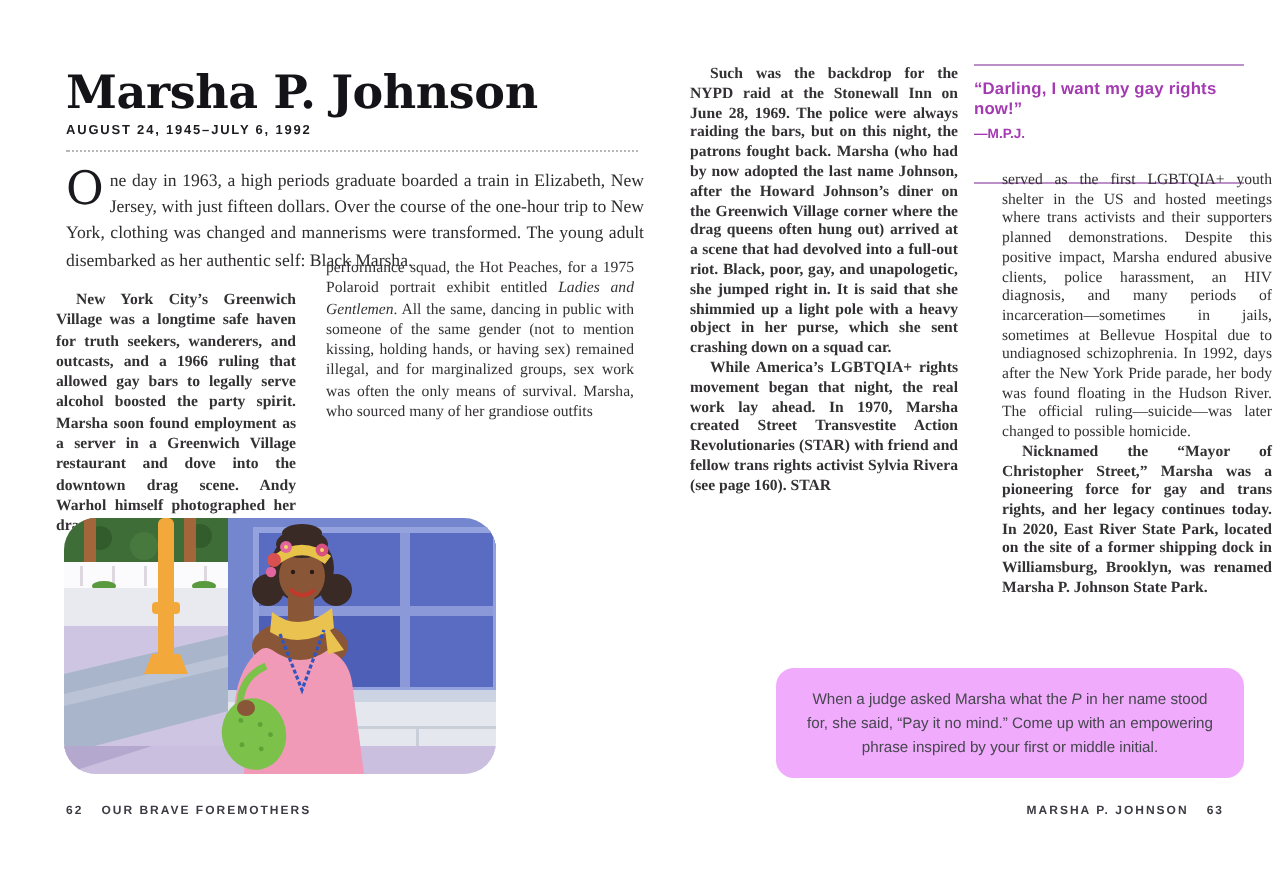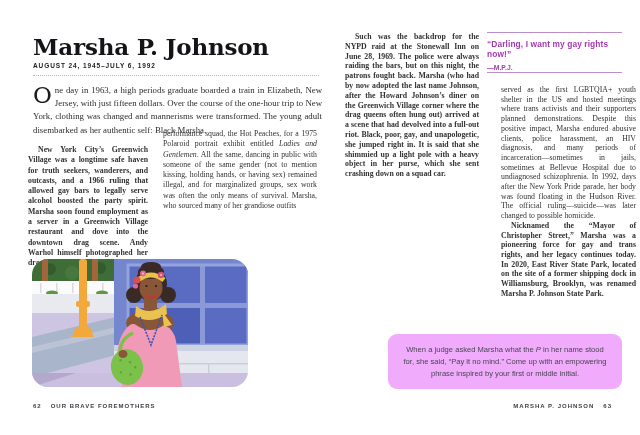--- a/index.html
+++ b/index.html
@@ -20,21 +20,21 @@
              padding-right:3px; color:#1a1a1e; }
 
   .bodycol { font-size:7.8px; text-align:justify; color:#33313340; color:#333133; }
   .lcol1 { left:28px;  top:145px; width:120px; line-height:10.3px; }
   .lcol2 { left:163px; top:129px; width:154px; line-height:10.3px; }
   .rcol1 { left:345px; top:32px;  width:134px; line-height:9.8px; }
   .rcol2 { left:501px; top:85px;  width:135px; line-height:9.7px; }
   .bodycol p.indent { text-indent:10px;font-weight:bold; }
 
   .quoteblock { left:487px; top:32px; width:135px; border-top:1px solid #bd8fc9;
-                border-bottom:1px solid #bd8fc9; padding:6px 0 1px 0; }
+                border-bottom:1px solid #bd8fc9; padding:6px 0 20px 0; }
   .quote-text { font-family:"Liberation Sans", sans-serif; font-weight:bold; font-size:8.4px;
                 line-height:10px; color:#a43ab2; letter-spacing:0.1px; }
   .quote-attr { font-family:"Liberation Sans", sans-serif; font-weight:bold; font-size:6.8px;
                 color:#a43ab2; margin-top:5px; }
 
   .callout { left:388px; top:334px; width:234px; background:#f0abfc; border-radius:9px;
              padding:10px 13px 10px 13px; font-family:"Liberation Sans", sans-serif;
              font-size:7.6px; line-height:11.8px; color:#46464f; text-align:center; }
 
   .footer { top:403px; font-family:"Liberation Sans", sans-serif; font-weight:bold;
@@ -149,20 +149,21 @@
         <circle cx="97" cy="116" r="1.2" fill="#5da336"></circle>
         <circle cx="103" cy="110" r="1.2" fill="#5da336"></circle>
       </g>
       <ellipse cx="91" cy="95" rx="4.5" ry="4" fill="#8a5638"></ellipse>
     </g>
   </svg>
 </div>
 
 <div class="abs bodycol rcol1">
   <p class="indent">Such was the backdrop for the NYPD raid at the Stonewall Inn on June 28, 1969. The police were always raiding the bars, but on this night, the patrons fought back. Marsha (who had by now adopted the last name Johnson, after the Howard Johnson’s diner on the Greenwich Village corner where the drag queens often hung out) arrived at a scene that had devolved into a full-out riot. Black, poor, gay, and unapologetic, she jumped right in. It is said that she shimmied up a light pole with a heavy object in her purse, which she sent crashing down on a squad car.</p>
+  <p class="indent">While America’s LGBTQIA+ rights movement began that night, the real work lay ahead. In 1970, Marsha created Street Transvestite Action Revolutionaries (STAR) with friend and fellow trans rights activist Sylvia Rivera (see page 160). STAR</p>
 </div>
 
 <div class="abs quoteblock">
   <div class="quote-text">“Darling, I want my gay rights now!”</div>
   <div class="quote-attr">—M.P.J.</div>
 </div>
 
 <div class="abs bodycol rcol2">
   <p>served as the first LGBTQIA+ youth shelter in the US and hosted meetings where trans activists and their supporters planned demonstrations. Despite this positive impact, Marsha endured abusive clients, police harassment, an HIV diagnosis, and many periods of incarceration—sometimes in jails, sometimes at Bellevue Hospital due to undiagnosed schizophrenia. In 1992, days after the New York Pride parade, her body was found floating in the Hudson River. The official ruling—suicide—was later changed to possible homicide.</p>
   <p class="indent">Nicknamed the “Mayor of Christopher Street,” Marsha was a pioneering force for gay and trans rights, and her legacy continues today. In 2020, East River State Park, located on the site of a former shipping dock in Williamsburg, Brooklyn, was renamed Marsha P. Johnson State Park.</p>

